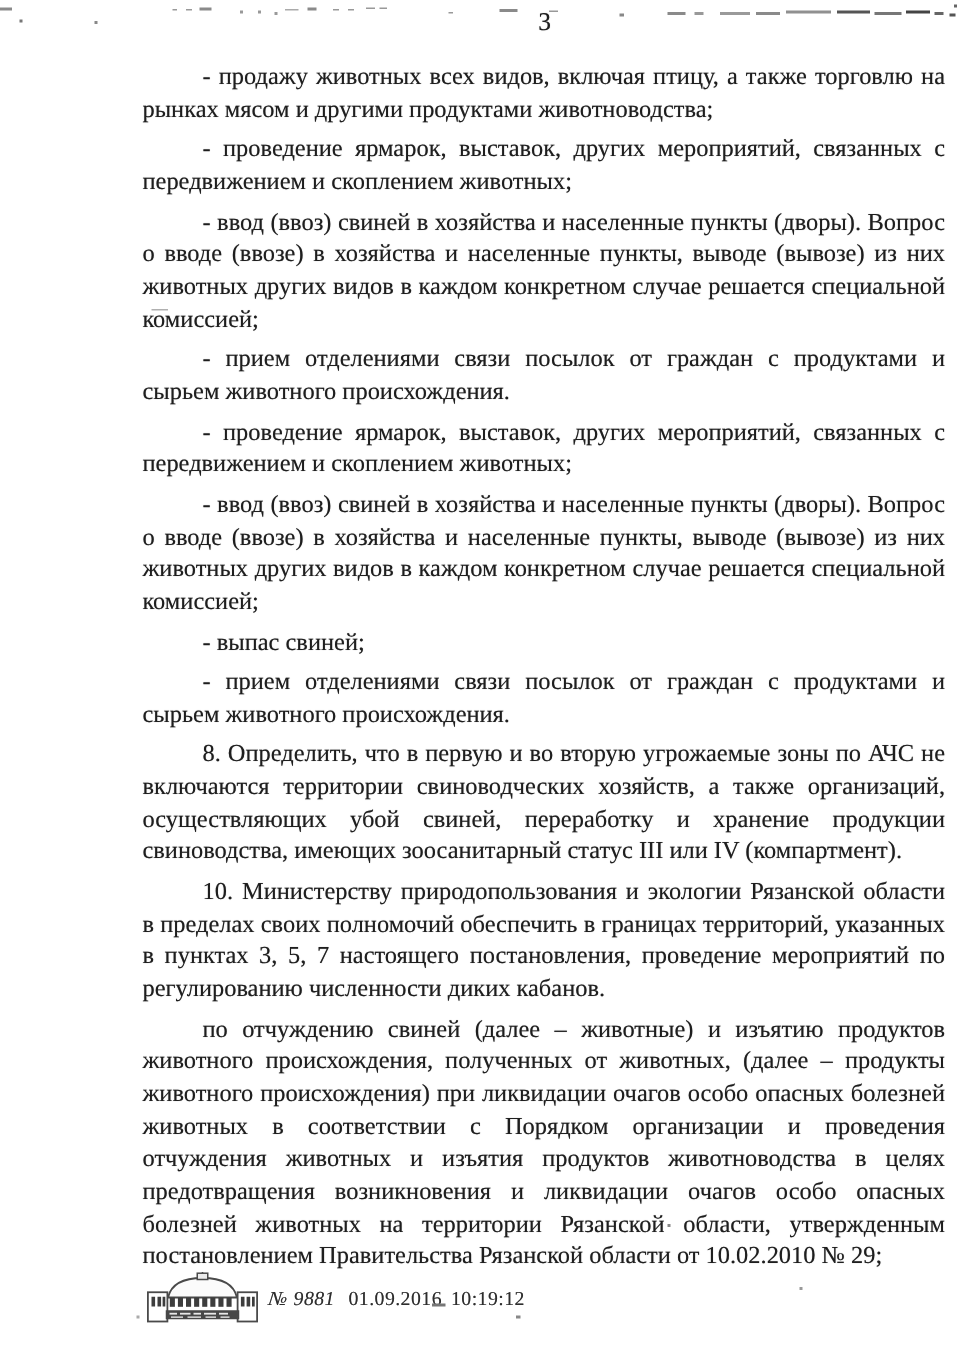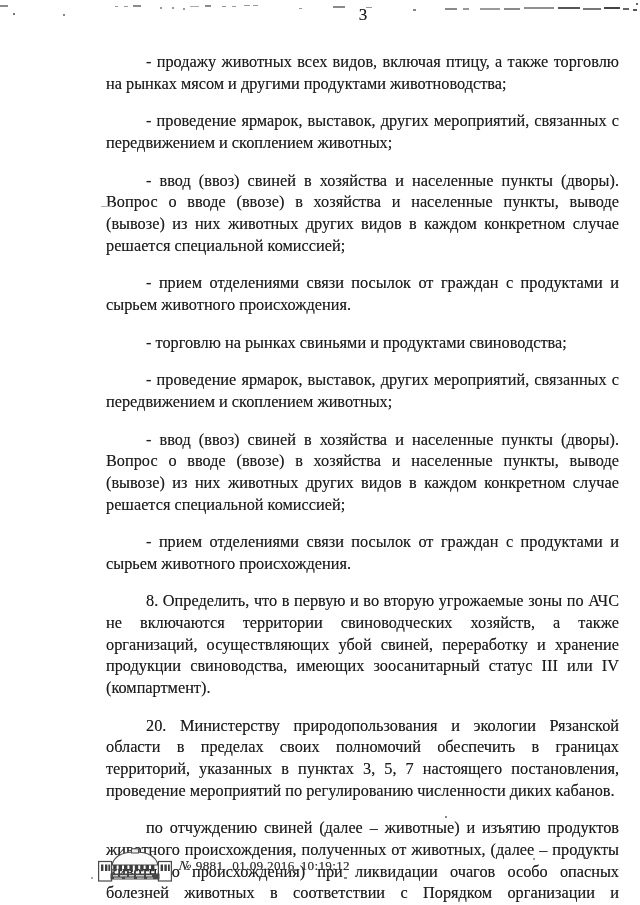--- a/index.html
+++ b/index.html
@@ -18,56 +18,56 @@
     text-shadow:0 0 0.5px rgba(20,20,20,0.55);
   }
   .doc-body {
     position:absolute; top:35px; left:90px; width:545px;
     font-size:16.3px;
     line-height:21.65px;
     text-align:justify;
     text-align-last:left;
     text-shadow:0 0 0.5px rgba(20,20,20,0.55);
   }
-  .doc-body p { margin:16px; text-indent:40px; }
+  .doc-body p { margin:5px; text-indent:40px; }
   .stamp {
     position:absolute; left:98px; top:848px;
     display:flex; align-items:flex-start;
   }
   .stamp-icon { display:block; }
   .stamp-text {
     margin-left:7px; margin-top:10px;
     font-size:13.2px;
     color:#2e2e2e;
     letter-spacing:0.3px;
     white-space:nowrap;
     text-shadow:0 0 0.4px rgba(40,40,40,0.5);
   }
   .stamp-text .numero { font-style:italic; margin-right:4px; transform:skewX(-8deg); display:inline-block; }
-  .stamp-text .num { margin-right:9px; }
+  .stamp-text .num { margin-right:9px;font-style:italic; }
   .stamp-text .date { margin-right:6px;margin-top:38px; }
   .noise-layer { position:absolute; inset:0; pointer-events:none; }
   .noise { position:absolute; }
 </style>
 </head>
 <body>
 
 <div class="page-number">3</div>
 
 <div class="doc-body">
   <p>- продажу животных всех видов, включая птицу, а также торговлю на рынках мясом и другими продуктами животноводства;</p>
   <p>- проведение ярмарок, выставок, других мероприятий, связанных с передвижением и скоплением животных;</p>
   <p>- ввод (ввоз) свиней в хозяйства и населенные пункты (дворы). Вопрос о вводе (ввозе) в хозяйства и населенные пункты, выводе (вывозе) из них животных других видов в каждом конкретном случае решается специальной комиссией;</p>
   <p>- прием отделениями связи посылок от граждан с продуктами и сырьем животного происхождения.</p>
-  <p>- торговлю на рынках свиньями и продуктами свиноводства;</p>
   <p>- проведение ярмарок, выставок, других мероприятий, связанных с передвижением и скоплением животных;</p>
   <p>- ввод (ввоз) свиней в хозяйства и населенные пункты (дворы). Вопрос о вводе (ввозе) в хозяйства и населенные пункты, выводе (вывозе) из них животных других видов в каждом конкретном случае решается специальной комиссией;</p>
+  <p>- выпас свиней;</p>
   <p>- прием отделениями связи посылок от граждан с продуктами и сырьем животного происхождения.</p>
   <p>8. Определить, что в первую и во вторую угрожаемые зоны по АЧС не включаются территории свиноводческих хозяйств, а также организаций, осуществляющих убой свиней, переработку и хранение продукции свиноводства, имеющих зоосанитарный статус III или IV (компартмент).</p>
-  <p>20. Министерству природопользования и экологии Рязанской области в пределах своих полномочий обеспечить в границах территорий, указанных в пунктах 3, 5, 7 настоящего постановления, проведение мероприятий по регулированию численности диких кабанов.</p>
+  <p>10. Министерству природопользования и экологии Рязанской области в пределах своих полномочий обеспечить в границах территорий, указанных в пунктах 3, 5, 7 настоящего постановления, проведение мероприятий по регулированию численности диких кабанов.</p>
   <p>по отчуждению свиней (далее – животные) и изъятию продуктов животного происхождения, полученных от животных, (далее – продукты животного происхождения) при ликвидации очагов особо опасных болезней животных в соответствии с Порядком организации и проведения отчуждения животных и изъятия продуктов животноводства в целях предотвращения возникновения и ликвидации очагов особо опасных болезней животных на территории Рязанской области, утвержденным постановлением Правительства Рязанской области от 10.02.2010 № 29;</p>
 </div>
 
 <div class="stamp">
   <svg class="stamp-icon" width="74" height="34" viewBox="0 0 74 34" xmlns="http://www.w3.org/2000/svg">
 
     <path d="M 14 17 Q 17 4 37 4 Q 57 4 60 17 Z" fill="#fbfbfb" stroke="#4a4a4a" stroke-width="1.2"></path>
 
     <rect x="33.5" y="0.8" width="7" height="4.2" fill="#ececec" stroke="#4a4a4a" stroke-width="1"></rect>
     <line x1="37" y1="0.8" x2="37" y2="-1" stroke="#4a4a4a" stroke-width="1"></line>

